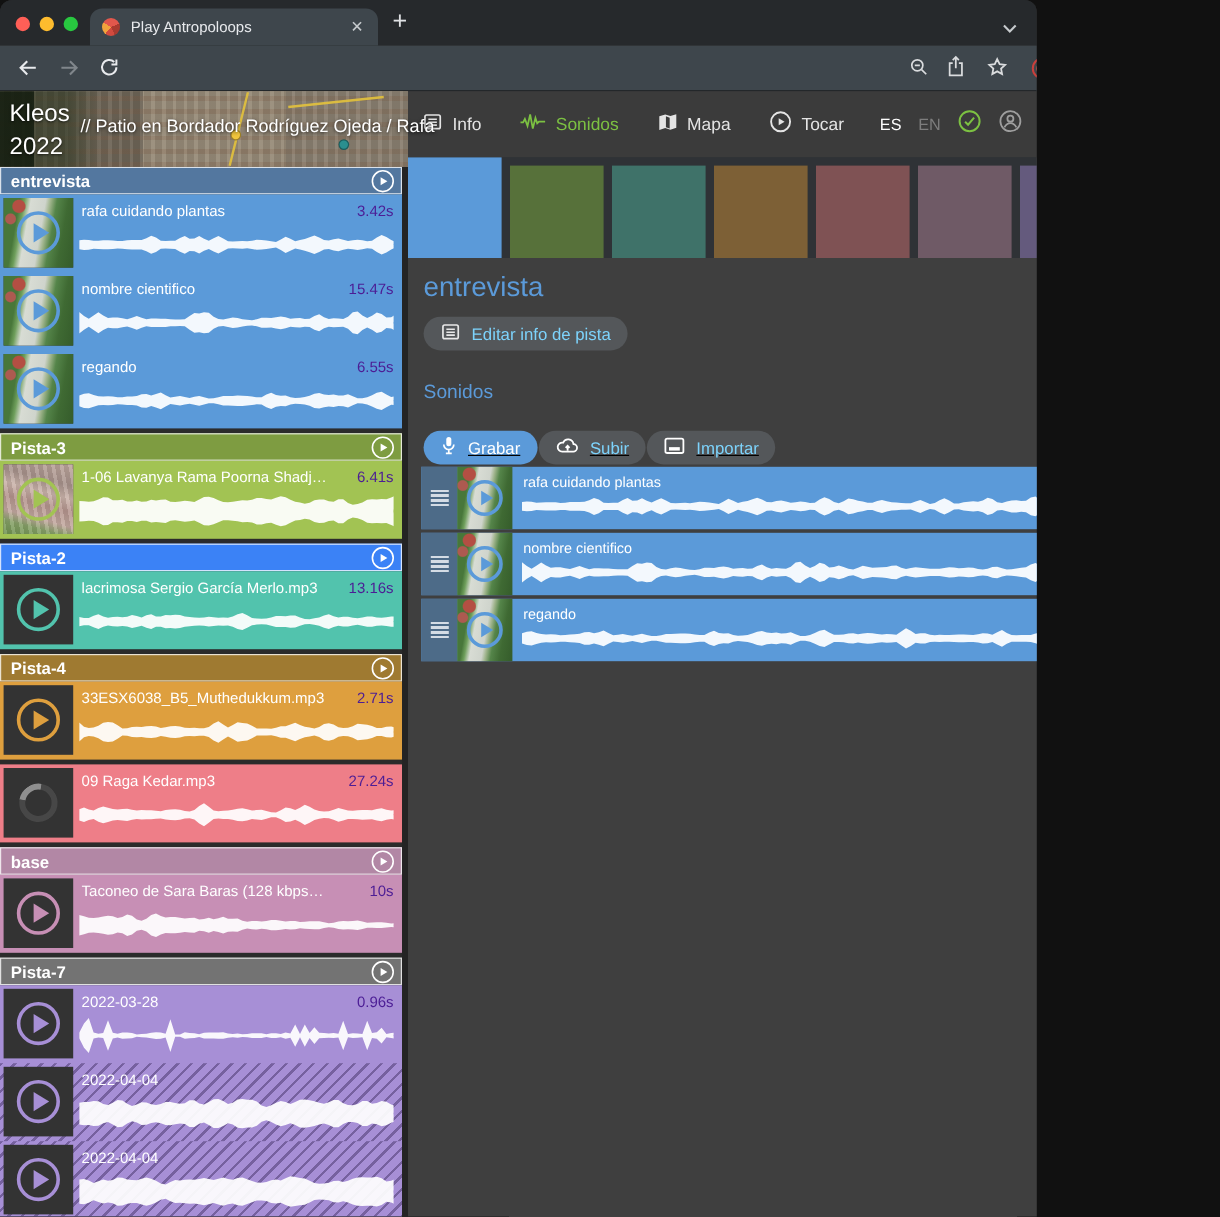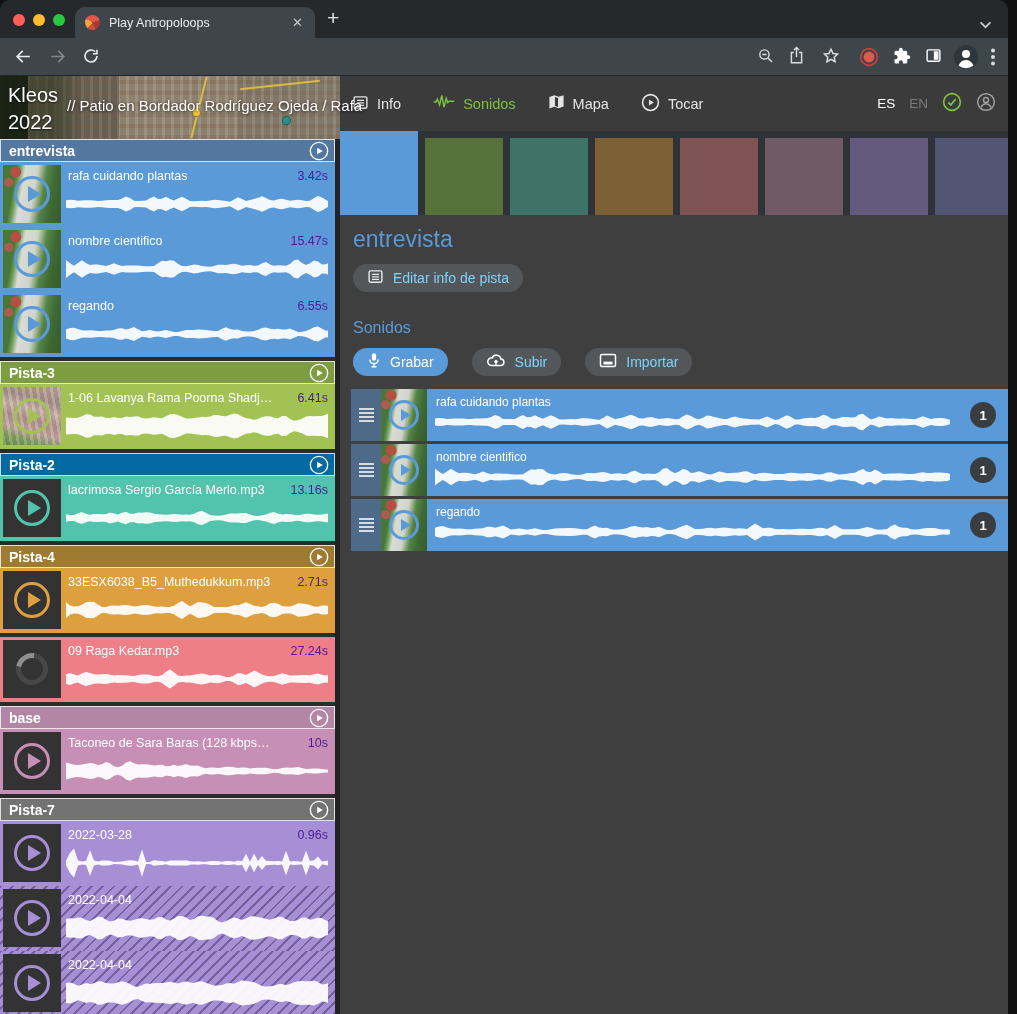--- a/index.html
+++ b/index.html
@@ -1,17 +1,17 @@
 <!DOCTYPE html>
 <html><head>
 <meta charset="utf-8">
 <style>
   html,body{margin:0;padding:0;background:#111;}
   *{box-sizing:border-box;font-family:"Liberation Sans", sans-serif;}
-  .stage{position:relative;width:1008px;height:1014px;overflow:hidden;background:#2b2b2b;border-radius:10px 10px 0 0;}
+  .stage{position:relative;width:864px;height:1014px;overflow:hidden;background:#2b2b2b;border-radius:10px 10px 0 0;}
 
   
   .tabstrip{position:absolute;top:0;left:0;right:0;height:38px;background:#26292c;}
   .traffic{position:absolute;top:14px;left:13px;display:flex;gap:8px;}
   .tl{width:12px;height:12px;border-radius:50%;}
   .tab{position:absolute;left:75px;top:7px;width:240px;height:31px;background:#3e464c;border-radius:10px 10px 0 0;display:flex;align-items:center;padding:0 10px;}
   .favicon{width:15px;height:15px;border-radius:50%;background:conic-gradient(from 220deg,#f3a33c 0 22%,#e2574c 22% 58%,#a93a30 58% 82%,#d24a3e 82% 100%);flex:0 0 auto;}
   .tab-title{color:#e8eaed;font-size:12.5px;margin-left:9px;flex:1;white-space:nowrap;overflow:hidden;}
   .tab-close{color:#c6cacd;font-size:13px;line-height:1;padding:2px;cursor:default;}
   .newtab{position:absolute;left:327px;top:6px;color:#dfe1e4;font-size:21px;font-weight:300;}
@@ -63,21 +63,21 @@
   
   .main{position:absolute;left:340px;top:131px;right:0;bottom:0;background:#3f3f3f;z-index:1;}
   .swatch-row{position:absolute;top:0;left:0;right:0;height:84px;background:#2f3236;display:flex;align-items:flex-end;gap:7px;overflow:hidden;}
   .swatch{width:78px;height:77px;flex:0 0 auto;}
   .swatch.active{height:84px;}
   .main-title{position:absolute;left:13px;top:95px;font-size:23px;color:#5b9ad9;}
   .pill-btn{height:28px;border-radius:14px;background:#54575a;color:#7dd3fc;font-size:14px;display:inline-flex;align-items:center;gap:9px;padding:0 14px;border:none;cursor:pointer;}
   .pill-btn.primary{background:#5b9ad9;color:#fff;}
   .edit-btn{position:absolute;left:13px;top:133px;}
   .sonidos-h{position:absolute;left:13px;top:188px;font-size:16px;color:#5b9ad9;}
-  .actions{position:absolute;left:13px;top:217px;display:flex;gap:24px;}
+  .actions{position:absolute;left:13px;top:228px;display:flex;gap:1px;text-decoration:underline;}
   .sound-list{position:absolute;left:11px;top:258px;width:657px;}
   .srow{height:52px;margin-bottom:3px;display:flex;background:#5b9ad9;position:relative;}
   .handle{width:30px;background:#4d6b88;display:flex;align-items:center;justify-content:center;cursor:grab;}
   .handle-lines{width:15px;height:14px;background:repeating-linear-gradient(to bottom,#d4dce5 0 2px,rgba(0,0,0,0) 2px 4px);}
   .sthumb{width:46px;flex:0 0 auto;display:flex;align-items:center;justify-content:center;position:relative;}
   .sthumb .ring{width:30px;height:30px;border-width:3px;}
   .sthumb .ring::after{border-width:6px 0 6px 10px;margin-left:3px;}
   .scontent{flex:1;position:relative;}
   .stitle{position:absolute;left:9px;top:6px;font-size:12px;color:#fff;white-space:nowrap;}
   .swave{position:absolute;left:8px;top:18px;}
@@ -270,21 +270,21 @@
             </div>
             <div class="ititle">1-06 Lavanya Rama Poorna Shadjam Rupak...</div>
             <div class="idur">6.41s</div>
             <div class="iwave"><svg width="262" height="32" viewBox="0 0 262 32">
                 <path d="M0 16L0.0 7.4L4.0 7.7L8.0 8.1L12.0 7.8L16.0 6.3L20.0 4.3L24.0 4.6L28.0 6.8L32.0 6.8L36.0 6.4L40.0 7.9L44.0 7.9L48.0 7.0L52.0 8.1L56.0 8.0L60.0 6.5L64.0 7.1L68.0 6.5L72.0 6.2L76.0 8.1L80.0 8.4L84.0 7.9L88.0 7.2L92.0 7.7L96.0 8.3L100.0 6.3L104.0 4.2L108.0 4.0L112.0 5.1L116.0 6.8L120.0 8.4L124.0 8.5L128.0 8.1L132.0 7.6L136.0 6.8L140.0 7.1L144.0 6.5L148.0 5.0L152.0 4.9L156.0 5.9L160.0 6.3L164.0 4.7L168.0 3.5L172.0 4.3L176.0 6.4L180.0 8.2L184.0 8.7L188.0 9.7L192.0 9.0L196.0 6.9L200.0 6.2L204.0 6.3L208.0 7.8L212.0 8.2L216.0 6.0L220.0 6.0L224.0 9.1L228.0 10.7L232.0 10.1L236.0 8.7L240.0 6.4L244.0 6.0L248.0 6.2L252.0 5.9L256.0 6.1L260.0 4.6L264.0 2.8L262 16L264.0 29.2L260.0 27.4L256.0 25.9L252.0 26.1L248.0 25.8L244.0 26.0L240.0 25.6L236.0 23.3L232.0 21.9L228.0 21.3L224.0 22.9L220.0 26.0L216.0 26.0L212.0 23.8L208.0 24.2L204.0 25.7L200.0 25.8L196.0 25.1L192.0 23.0L188.0 22.3L184.0 23.3L180.0 23.8L176.0 25.6L172.0 27.7L168.0 28.5L164.0 27.3L160.0 25.7L156.0 26.1L152.0 27.1L148.0 27.0L144.0 25.5L140.0 24.9L136.0 25.2L132.0 24.4L128.0 23.9L124.0 23.5L120.0 23.6L116.0 25.2L112.0 26.9L108.0 28.0L104.0 27.8L100.0 25.7L96.0 23.7L92.0 24.3L88.0 24.8L84.0 24.1L80.0 23.6L76.0 23.9L72.0 25.8L68.0 25.5L64.0 24.9L60.0 25.5L56.0 24.0L52.0 23.9L48.0 25.0L44.0 24.1L40.0 24.1L36.0 25.6L32.0 25.2L28.0 25.2L24.0 27.4L20.0 27.7L16.0 25.7L12.0 24.2L8.0 23.9L4.0 24.3L0.0 24.6Z" fill="#ffffff" fill-opacity="0.93"></path>
               </svg></div>
           </div>
         </div>
       </div>
       <div class="section">
-        <div class="sec-header" style="background: #0369a1;">
+        <div class="sec-header" style="background: #3b82f6;">
           <span>Pista-2</span>
           <span class="hplay"><svg width="20" height="20" viewBox="0 0 24 24" fill="none" stroke="#ffffff" stroke-width="1.6">
               <circle cx="12" cy="12" r="10.4"></circle>
               <path d="M9.8 8v8l6.8-4z" fill="#ffffff" stroke="none"></path>
             </svg></span>
         </div>
         <div class="sec-items" style="background: rgb(82, 195, 173);">
           <div class="item">
             <div class="thumb">
               <div class="ring" style="color: rgb(82, 195, 173);"></div>

